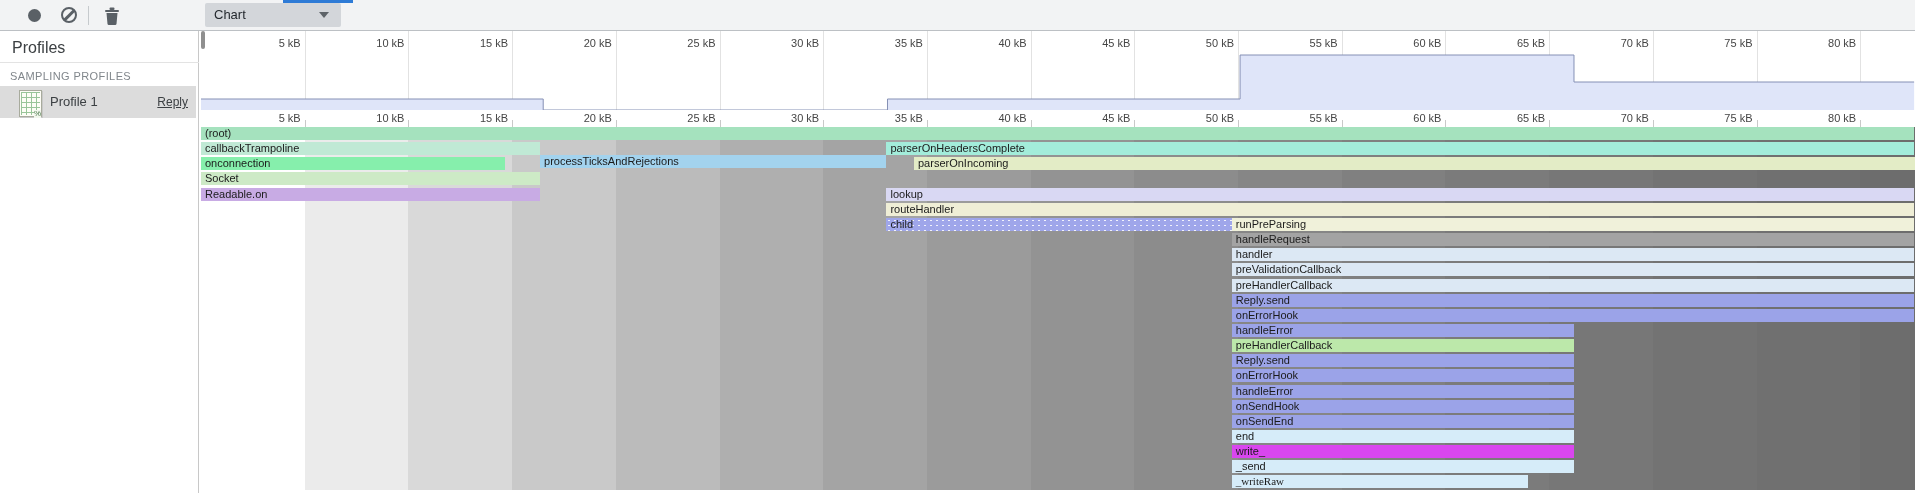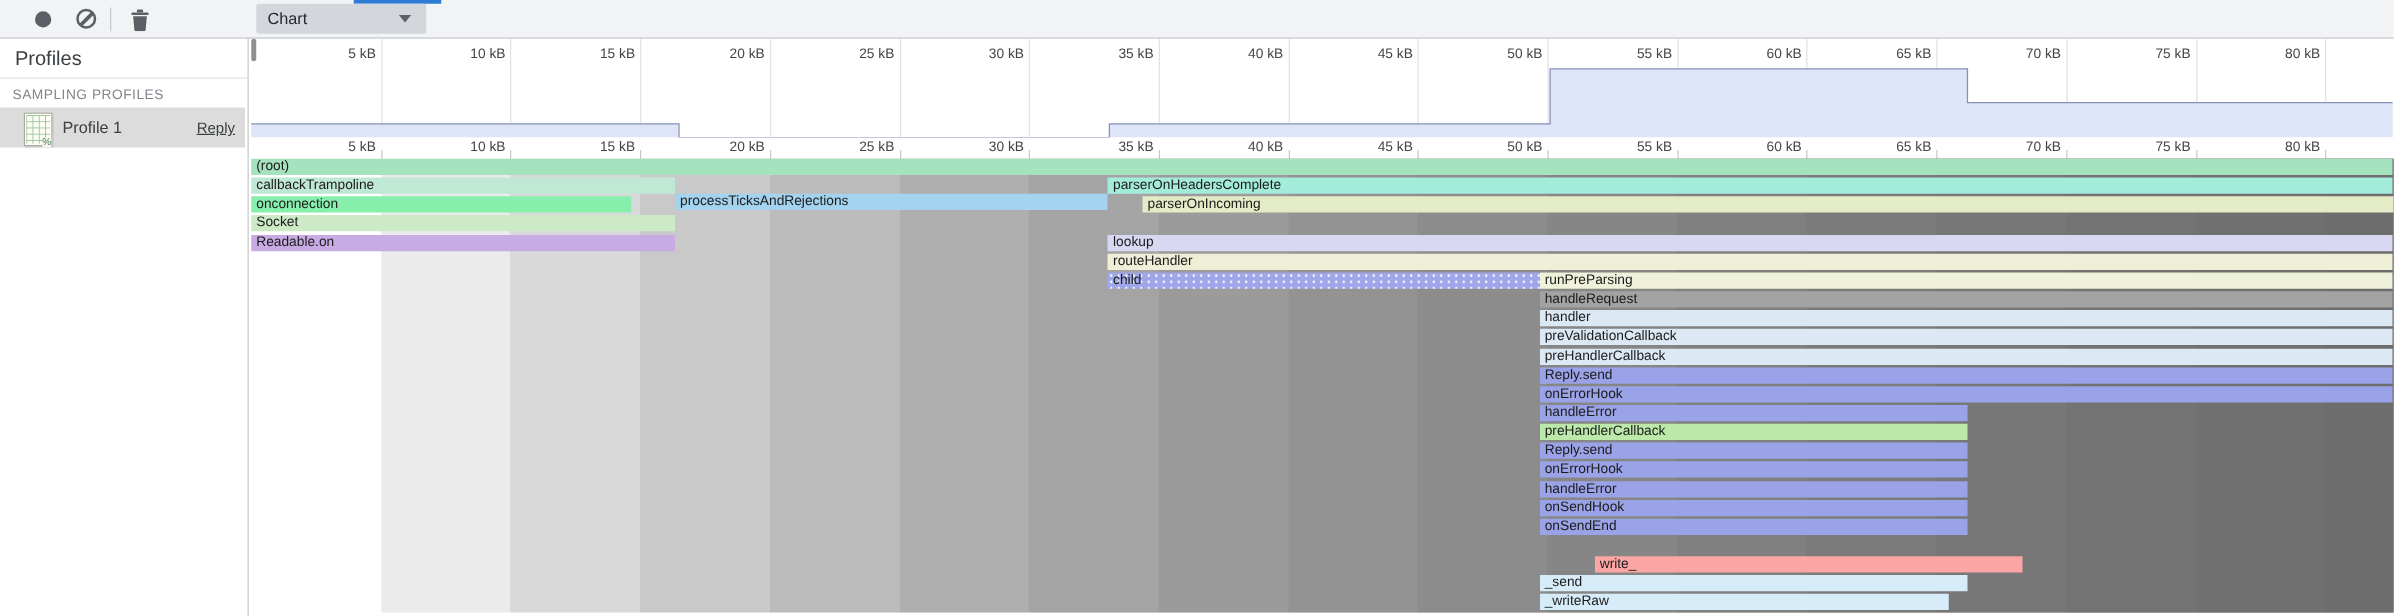--- a/index.html
+++ b/index.html
@@ -203,19 +203,20 @@
         <div class="bar" title="preHandlerCallback" style="left: 1031.78px; width: 682.346px; top: 152px; height: 13px; background: rgb(220, 232, 244);">preHandlerCallback</div>
         <div class="bar" title="Reply.send" style="left: 1031.78px; width: 682.346px; top: 167px; height: 13px; background: rgb(155, 163, 232);">Reply.send</div>
         <div class="bar" title="onErrorHook" style="left: 1031.78px; width: 682.346px; top: 182px; height: 13px; background: rgb(155, 163, 232);">onErrorHook</div>
         <div class="bar" title="handleError" style="left: 1031.78px; width: 342.21px; top: 197px; height: 13px; background: rgb(155, 163, 232);">handleError</div>
         <div class="bar" title="defaultErrorHandler" style="left: 1031.78px; width: 342.21px; top: 212px; height: 13px; background: rgb(188, 232, 170);">preHandlerCallback</div>
         <div class="bar" title="Reply.send" style="left: 1031.78px; width: 342.21px; top: 227px; height: 13px; background: rgb(155, 163, 232);">Reply.send</div>
         <div class="bar" title="onErrorHook" style="left: 1031.78px; width: 342.21px; top: 242px; height: 13px; background: rgb(155, 163, 232);">onErrorHook</div>
         <div class="bar" title="handleError" style="left: 1031.78px; width: 342.21px; top: 258px; height: 13px; background: rgb(155, 163, 232);">handleError</div>
         <div class="bar" title="onSendHook" style="left: 1031.78px; width: 342.21px; top: 273px; height: 13px; background: rgb(155, 163, 232);">onSendHook</div>
         <div class="bar" title="onSendEnd" style="left: 1031.78px; width: 342.21px; top: 288px; height: 13px; background: rgb(155, 163, 232);">onSendEnd</div>
-        <div class="bar" title="write_" style="left: 1031.78px; width: 342.21px; top: 318px; height: 13px; background: #fca5a5; margin-left: 44px;">write_</div>
+        <div class="bar" title="end" style="left: 1031.78px; width: 342.21px; top: 303px; height: 13px; background: rgb(214, 236, 249);">end</div>
+        <div class="bar" title="write_" style="left: 1031.78px; width: 342.21px; top: 318px; height: 13px; background: #d946ef;">write_</div>
         <div class="bar" title="_send" style="left: 1031.78px; width: 342.21px; top: 333px; height: 13px; background: rgb(214, 236, 249);">_send</div>
-        <div class="bar" title="_writeRaw" style="left: 1031.78px; width: 327px; top: 348px; height: 13px; background: rgb(214, 236, 249);">_writeRaw</div>
+        <div class="bar" title="_writeRaw" style="left: 1031.78px; width: 296px; top: 348px; height: 13px; background: rgb(214, 236, 249); font-family: Liberation Serif, serif;">_writeRaw</div>
       </div>
   </div>
 
 </div>
 
 </body></html>

